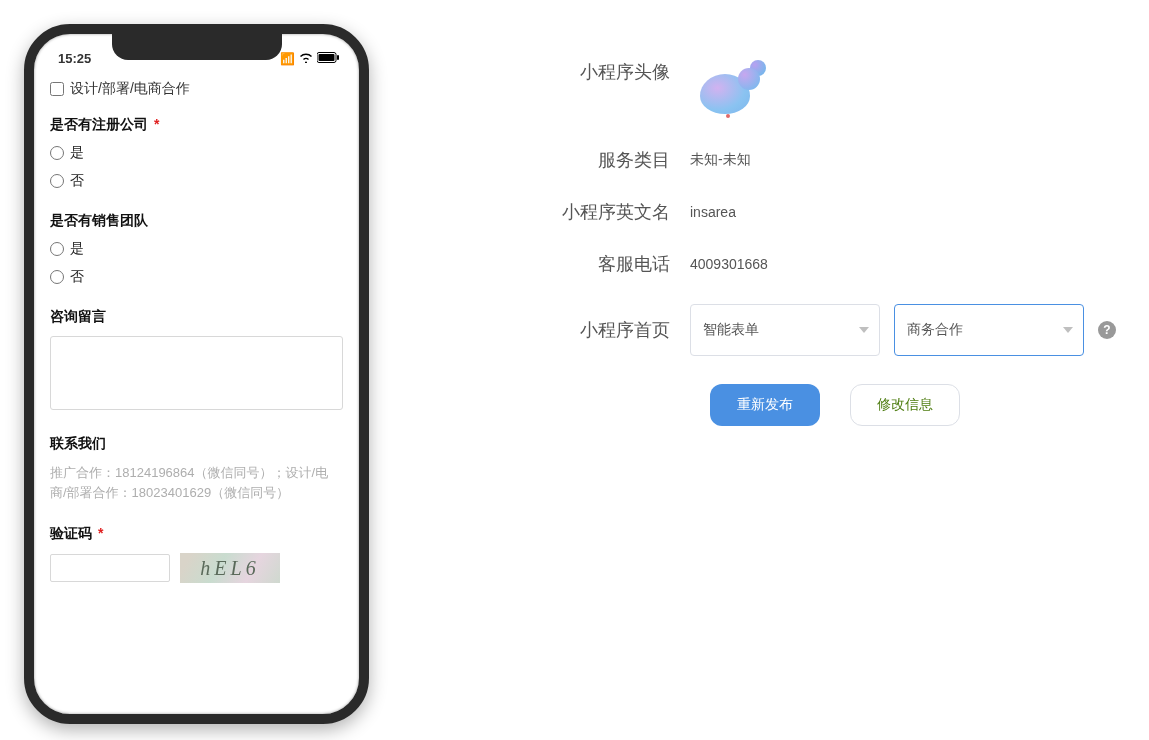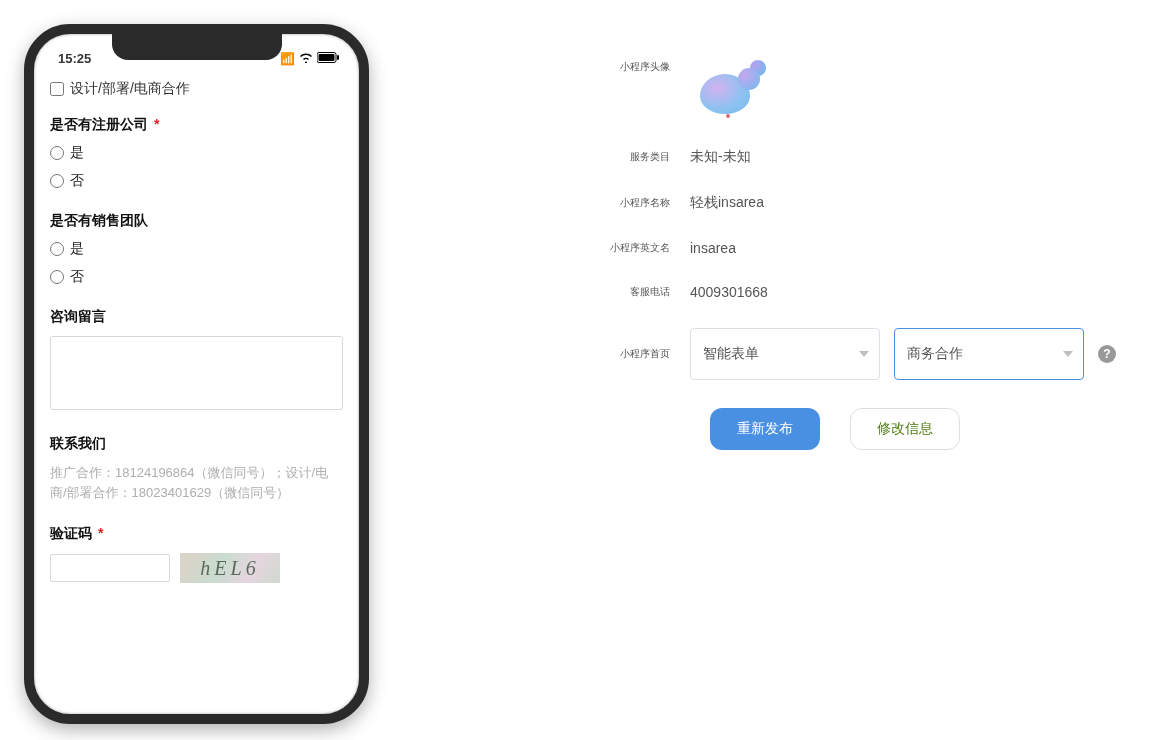--- a/index.html
+++ b/index.html
@@ -72,21 +72,21 @@
     background: linear-gradient(120deg,#d9d4c9 10%,#c9dccf 40%,#e6d5df 70%,#cfd9cf 100%);
     color:#5a6a5a; font-style:italic;
   }
 
   
   .panel {
     position:absolute; left:520px; top:60px; width:610px;
   }
   .row { display:flex; align-items:center; margin-bottom:28px; }
   .row.top { align-items:flex-start; }
-  .row-label { width:170px; text-align:right; color:#555; font-size:10px; padding-right:20px; }
+  .row-label { width:170px; text-align:right; color:#555; font-size:18px; padding-right:20px; }
   .row-value { color:#555; font-size:14px; flex:1; display:flex; align-items:center; gap:14px; }
 
   .avatar-blob {
     width:80px; height:60px; position:relative; margin-left:4px;
   }
   .avatar-blob .small-dot {
     position:absolute; right:8px; top:0; width:16px; height:16px; border-radius:50%;
     background: radial-gradient(circle at 30% 30%, #b8a0f0 0%, #7db5ec 70%, #6aa7e6 100%);
   }
   .avatar-blob .big-blob {
@@ -225,24 +225,20 @@
         <div class="tiny-dot"></div>
       </div>
     </div>
   </div>
 
   <div class="row">
     <div class="row-label">服务类目</div>
     <div class="row-value">未知-未知</div>
   </div>
 
-  <div class="row">
-    <div class="row-label">小程序名称</div>
-    <div class="row-value">轻栈insarea</div>
-  </div>
 
 
   <div class="row">
     <div class="row-label">小程序英文名</div>
     <div class="row-value">insarea</div>
   </div>
 
   <div class="row">
     <div class="row-label">客服电话</div>
     <div class="row-value">4009301668</div>

